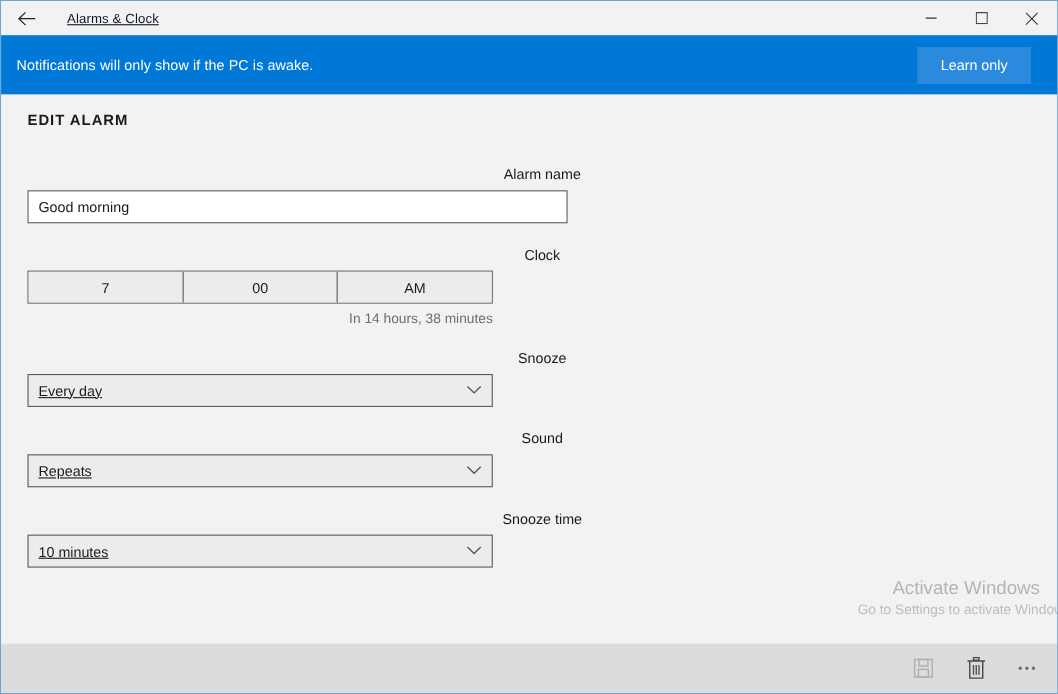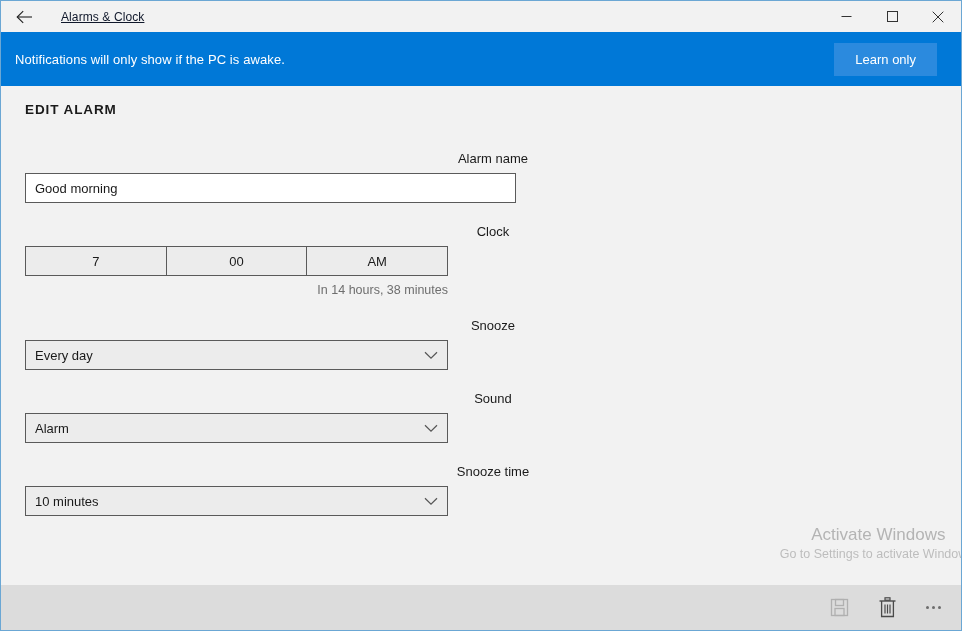--- a/index.html
+++ b/index.html
@@ -158,20 +158,21 @@
     display: flex;
     align-items: center;
     padding: 0 9px;
     cursor: default;
     position: relative;
   }
   .combo-value {
     font-size: 13px;
     color: #1a1a1a;
     flex: 1;
+    text-decoration: underline;
   }
   .chevron { display: block; }
 
   
   .watermark {
     position: absolute;
     right: -16px;
     bottom: 22px;
     text-align: center;
     pointer-events: none;
@@ -295,21 +296,21 @@
           <svg width="14" height="9" viewBox="0 0 14 9">
             <path d="M1 1.3 L7 7.2 L13 1.3" fill="none" stroke="#555" stroke-width="1.2"></path>
           </svg>
         </span>
       </div>
     </div>
 
     <div class="field-group">
       <div class="field-label">Sound</div>
       <div class="combo">
-        <span class="combo-value">Alarm</span>
+        <span class="combo-value">Repeats</span>
         <span class="chevron">
           <svg width="14" height="9" viewBox="0 0 14 9">
             <path d="M1 1.3 L7 7.2 L13 1.3" fill="none" stroke="#555" stroke-width="1.2"></path>
           </svg>
         </span>
       </div>
     </div>
 
     <div class="field-group">
       <div class="field-label">Snooze time</div>

